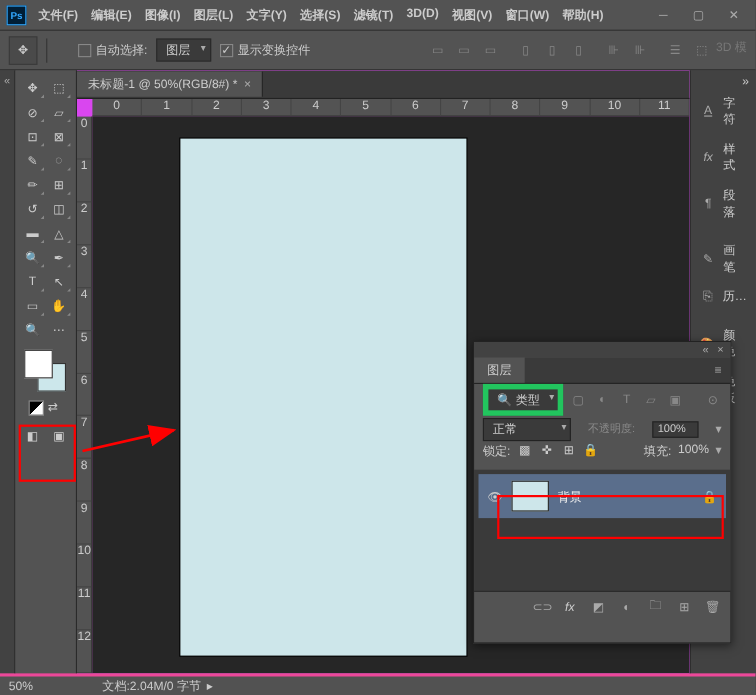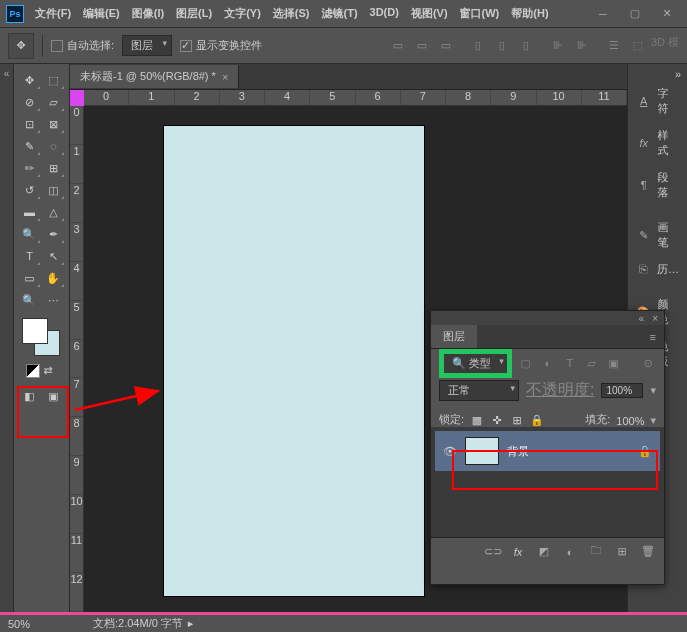--- a/index.html
+++ b/index.html
@@ -53,23 +53,23 @@
 .lp-tabs { height:24px; background:#3a3a3a; display:flex; align-items:center; border-bottom:1px solid #222;}
 .lp-tabs .tab-active { background:#535353; padding:4px 12px; }
 .lp-tabs .menu-btn { margin-left:auto; padding:0 8px; color:#aaa;}
 .lp-filter { height:28px; display:flex; align-items:center; padding:0 8px; gap:6px;}
 .lp-filter .dd { background:#3a3a3a; border:5px solid #22c55e; padding:2px 16px 2px 8px; position:relative;}
 .lp-filter .dd::after{content:"▾";position:absolute;right:3px;top:2px;font-size:9px;color:#aaa;}
 .lp-filter .ficon { width:16px; color:#888; text-align:center;}
 .lp-blend { height:26px; display:flex; align-items:center; padding:0 8px; gap:6px;justify-content:space-between;}
 .lp-blend .bdd { background:#3a3a3a; border:1px solid #222; padding:2px 20px 2px 8px; flex:0 0 80px; position:relative;}
 .lp-blend .bdd::after{content:"▾";position:absolute;right:3px;top:2px;font-size:9px;color:#aaa;}
-.lp-blend .lbl { color:#888; font-size:16px;text-decoration:underline;}
+.lp-blend .lbl { color:#888; font-size:10px;}
 .lp-blend .val { background:#3a3a3a; border:1px solid #222; padding:1px 4px; width:42px; font-size:10px;}
-.lp-lock { height:24px; display:flex; align-items:flex-end; padding:0 8px; gap:6px; color:#888; font-size:10px;}
+.lp-lock { height:24px; display:flex; align-items:flex-start; padding:0 8px; gap:6px; color:#888; font-size:10px;}
 .lp-lock .licon { width:14px; text-align:center;}
 .layer-list { background:#3a3a3a; height:110px; padding:4px;}
 .layer-row { display:flex; align-items:center; background:#5a6e8c; padding:4px 6px; gap:8px; border:2px solid transparent;}
 .layer-row .eye { width:14px; color:#ccc;}
 .layer-row .thumb { width:34px; height:28px; background:#cde6ea; border:1px solid #222;}
 .layer-row .lname { flex:1; color:#eee;}
 .layer-row .lock { color:#ccc;}
 .lp-footer { height:28px; display:flex; align-items:center; justify-content:flex-end; padding:0 8px; gap:10px; border-top:1px solid #222;}
 .lp-footer div { color:#aaa; width:16px; text-align:center;}
 .arrow { position:absolute; pointer-events:none;}
@@ -95,21 +95,21 @@
   <div class="winctrl">
     <div>─</div>
     <div>▢</div>
     <div>✕</div>
   </div>
 </div>
 
 <div class="options-bar">
   <div class="opt-btn">✥</div>
   <div style="width:1px;height:22px;background:#333"></div>
-  <label style="display:flex;align-items:center;">
+  <label style="display:flex;align-items:center;margin-left:20px;">
       <span class="checkbox"></span>
       <span>自动选择:</span>
     </label>
   <div class="dropdown">图层</div>
   <label style="display:flex;align-items:center;">
       <span class="checkbox checked"></span>
       <span>显示变换控件</span>
     </label>
   <div class="align-icons">
     <div>▭</div>

